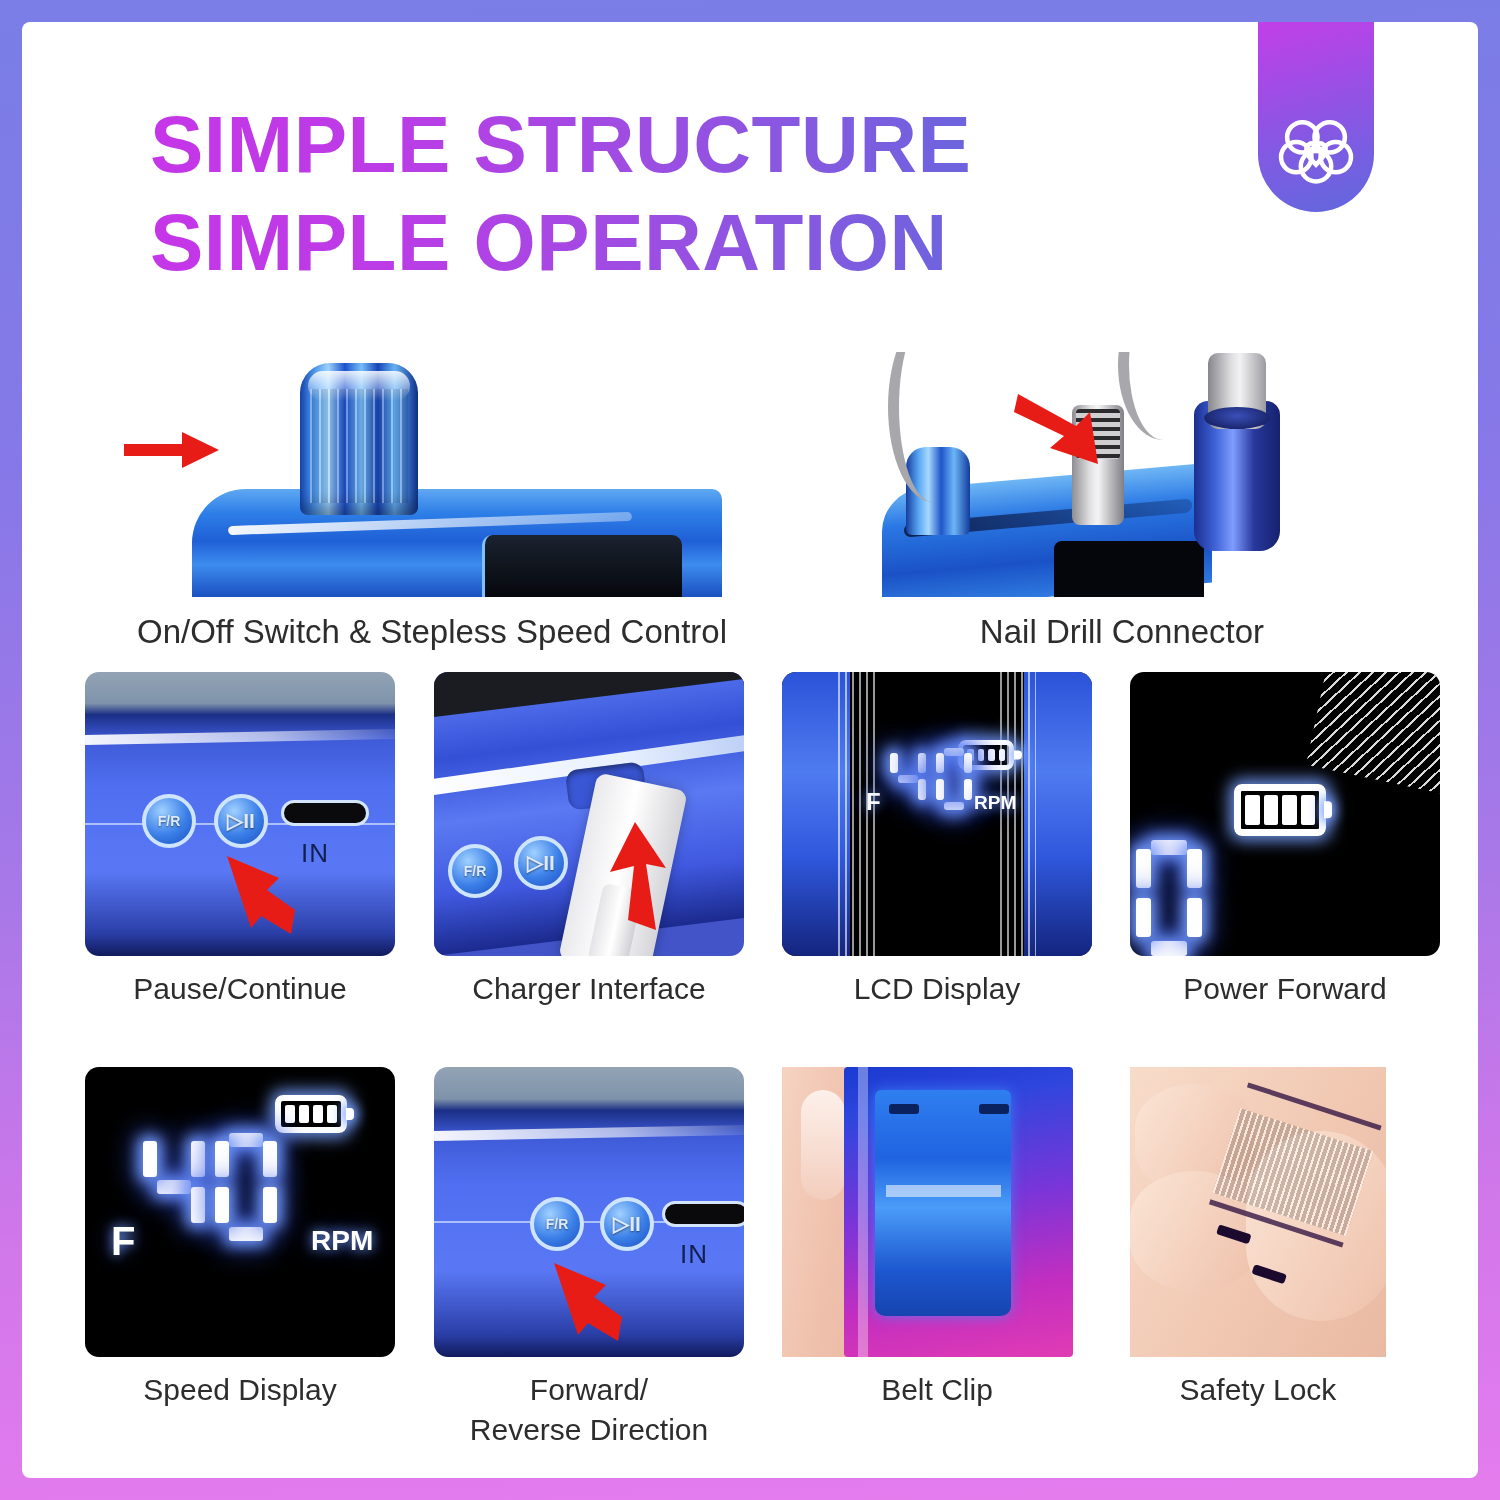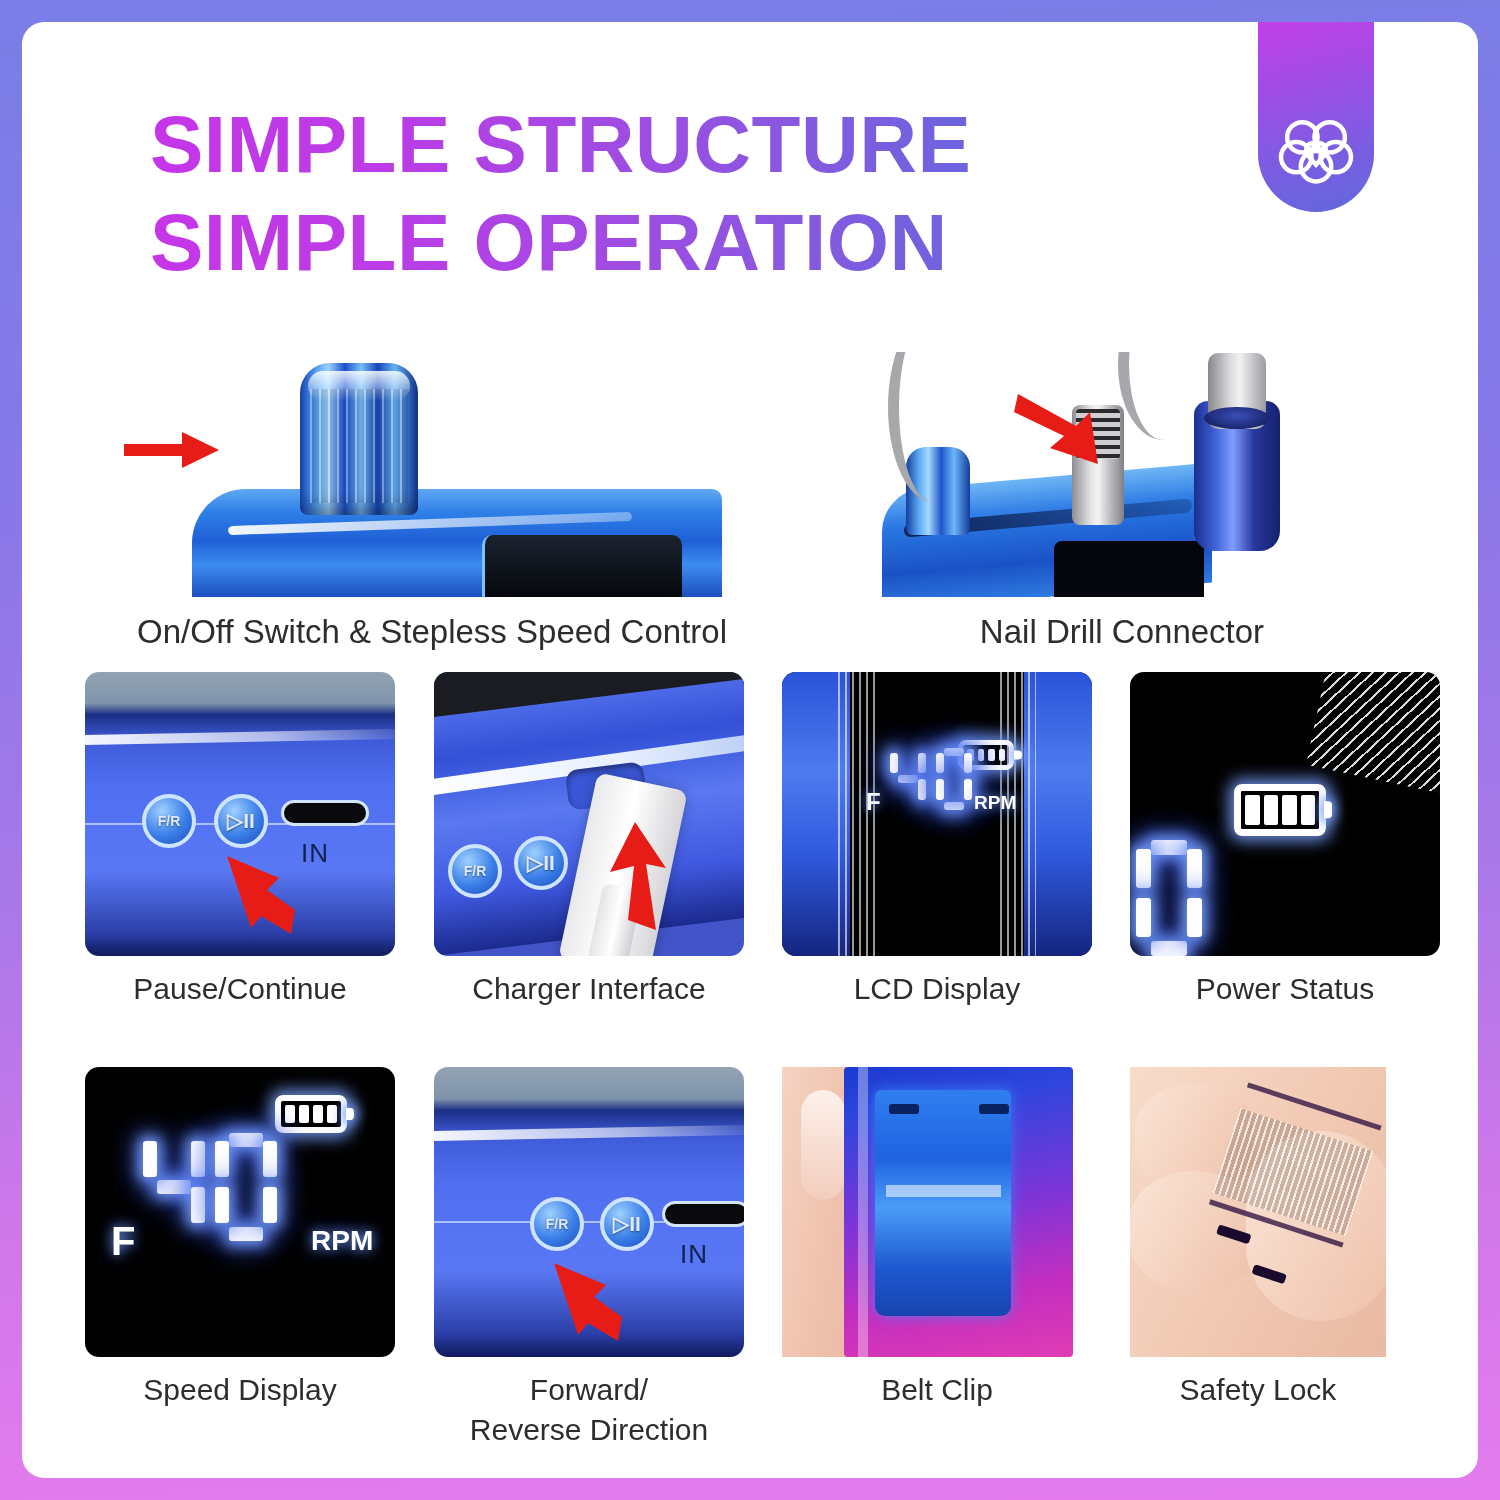--- a/index.html
+++ b/index.html
@@ -8,21 +8,21 @@
     font-family: "Liberation Sans", sans-serif;
     background: linear-gradient(178deg, #7a7ee6 0%, #8678e8 30%, #a878e8 58%, #d077ea 80%, #e57cee 100%);
     position: relative;
     overflow: hidden;
   }
   .page {
     position: absolute;
     left: 22px; top: 22px;
     width: 1456px; height: 1456px;
     background: #ffffff;
-    border-radius: 22px;
+    border-radius: 8px;
     overflow: hidden;
   }
 
   
   .headline {
     position: absolute;
     left: 128px; top: 74px;
     width: 1080px;
   }
   .headline-line {
@@ -393,21 +393,21 @@
               <i style="left: 15px; top: 0px; width: 36px; height: 15px;"></i>
               <i style="left: 15px; top: 101px; width: 36px; height: 15px;"></i>
               <i style="left: 0px; top: 9px; width: 15px; height: 38.5px;"></i>
               <i style="left: 51px; top: 9px; width: 15px; height: 38.5px;"></i>
               <i style="left: 0px; top: 58px; width: 15px; height: 38.5px;"></i>
               <i style="left: 51px; top: 58px; width: 15px; height: 38.5px;"></i>
             </div>
           </div>
       </div>
     </div>
-    <div class="caption">Power Status</div>
+    <div class="caption">Power Forward</div>
   </div>
 
   <div class="cell" style="left:63px; top:1045px; width:310px;">
     <div class="photo rounded" style="height:290px; background:#000;">
       <div class="battery" style="position:absolute; left:190px; top:28px; width:72px; height:38px; border-width:6px;">
           <b></b>
           <b></b>
           <b></b>
           <b></b>
         </div>

